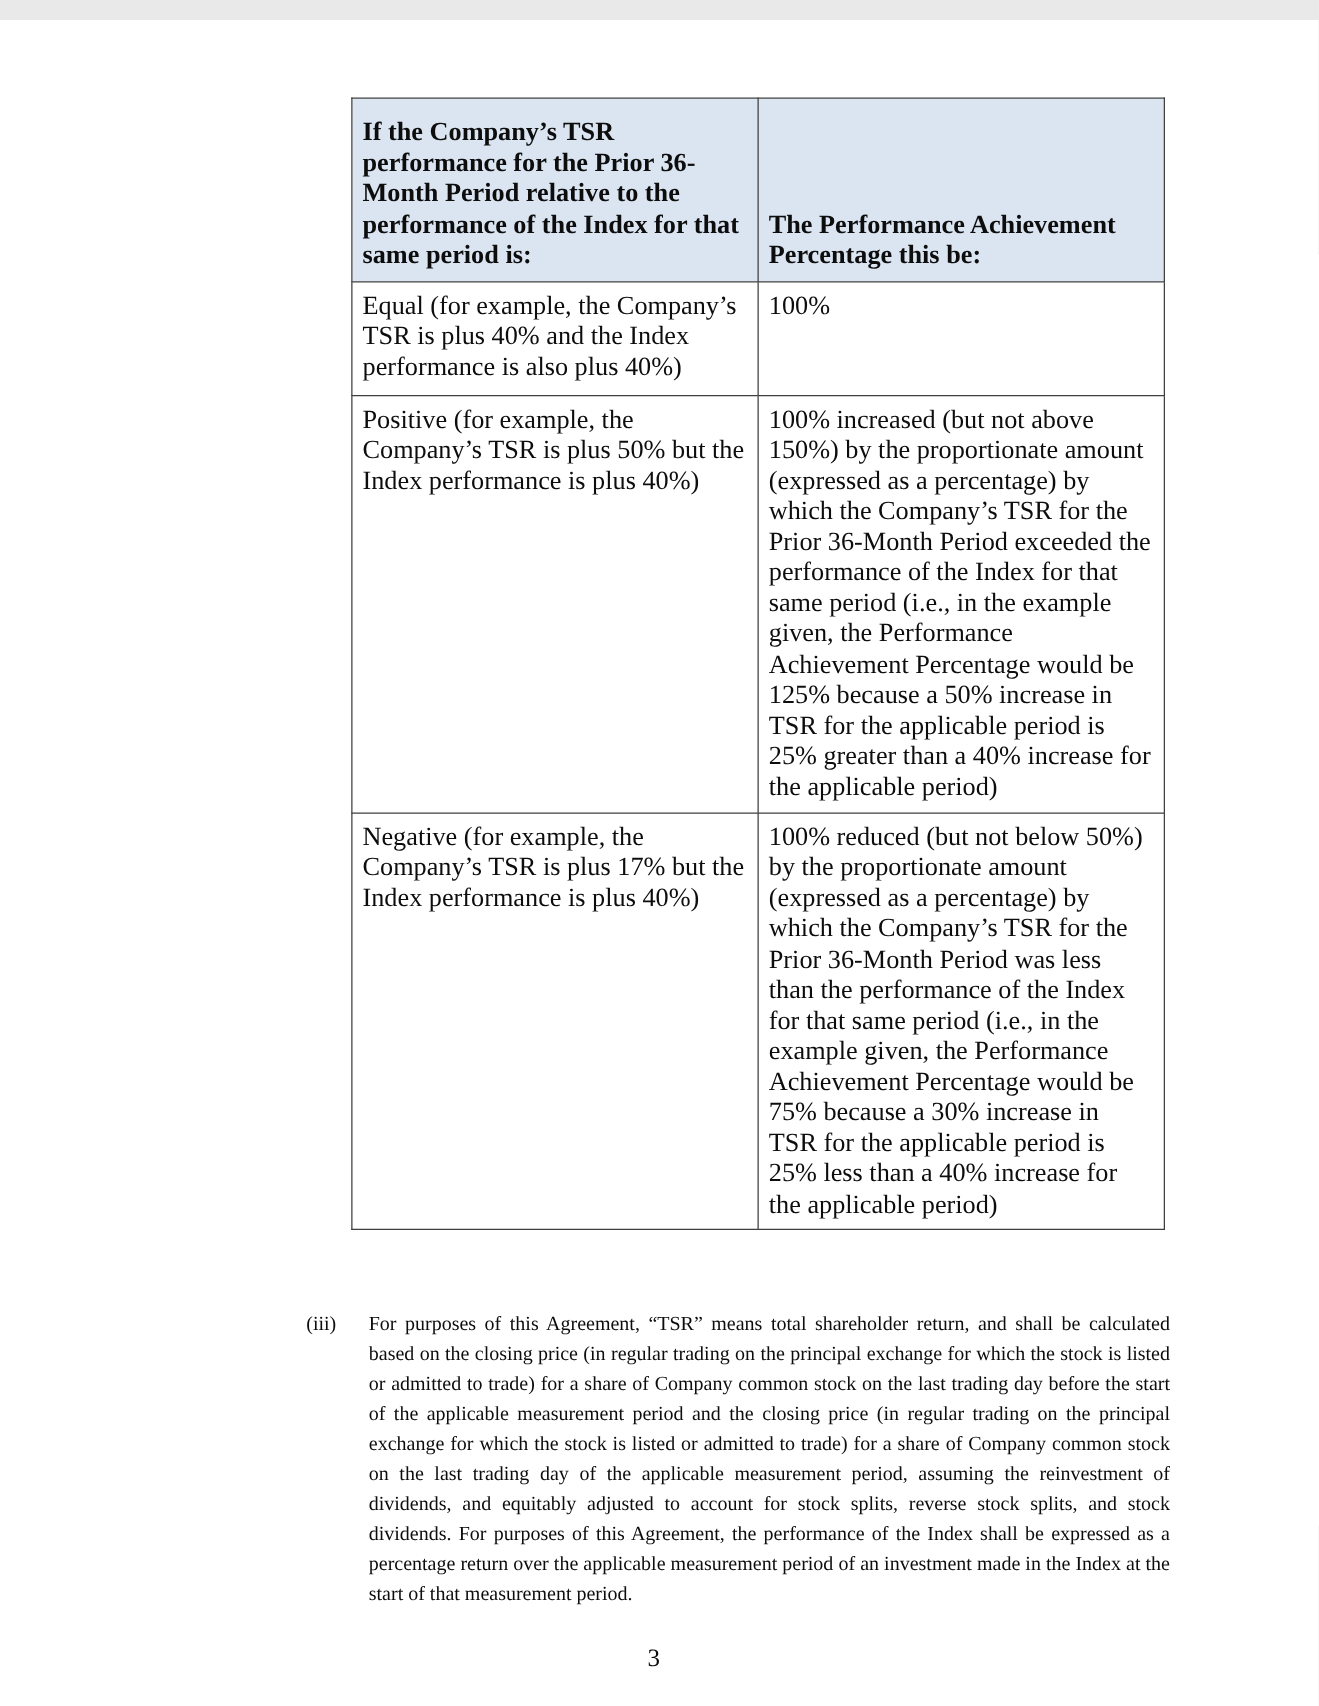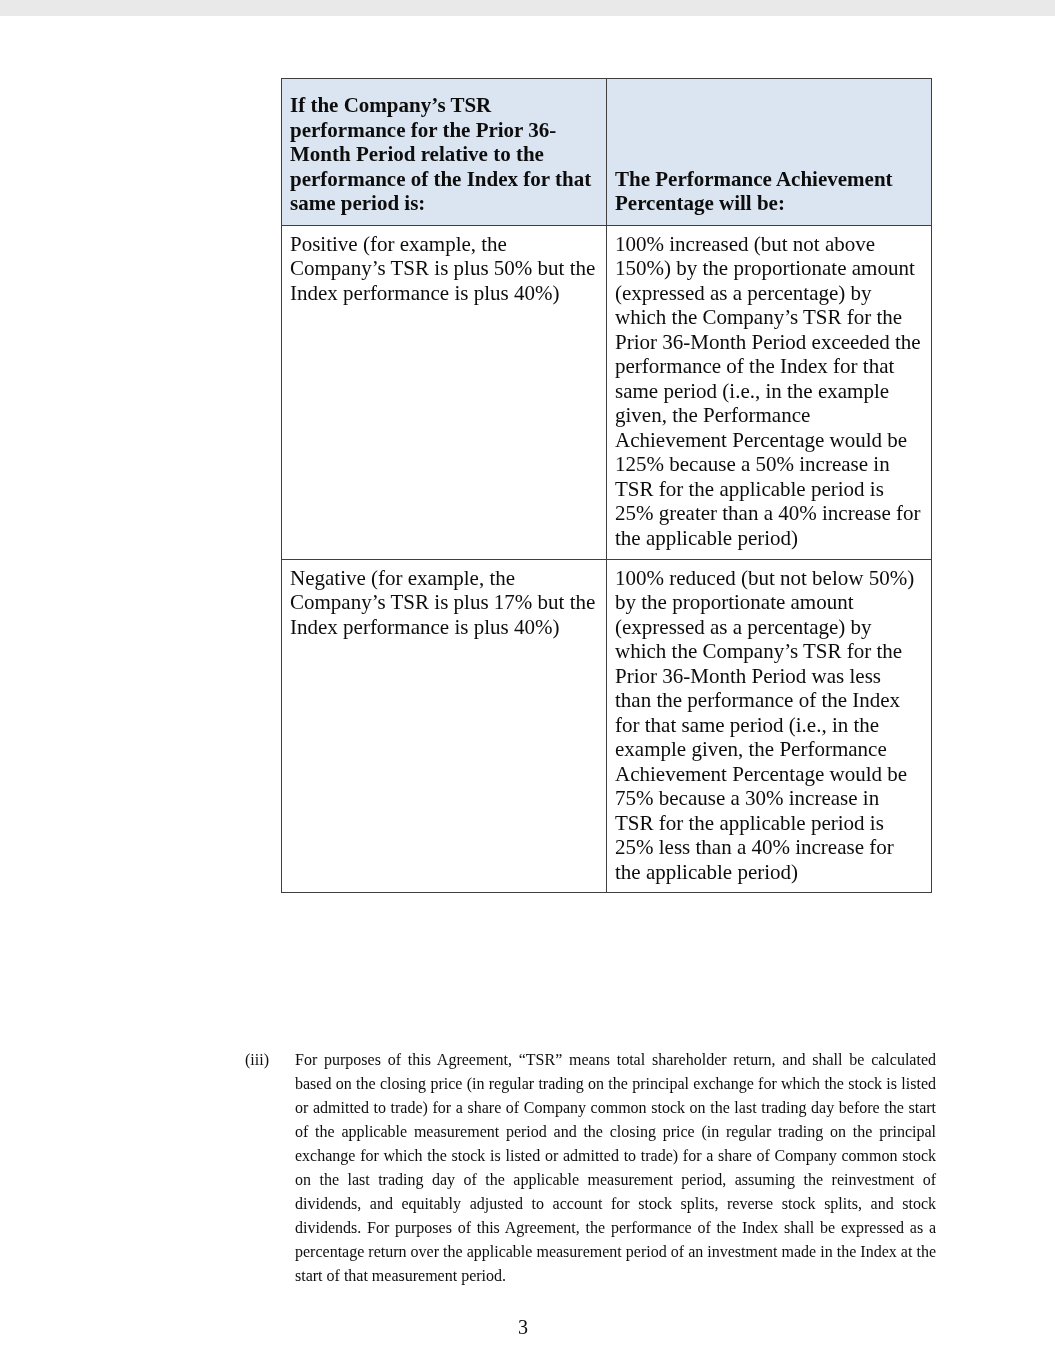--- a/index.html
+++ b/index.html
@@ -71,21 +71,25 @@
 <div class="page">
 
   <table class="tsr-table">
     <colgroup>
         <col>
         <col>
       </colgroup>
     <tbody>
       <tr class="header-row">
         <th><span>If the Company’s TSR performance for the Prior 36-Month Period relative to the performance of the Index for that same period is:</span></th>
-        <th><span>The Performance Achievement Percentage will be:</span></th>
+        <th><span>The Performance Achievement Percentage this be:</span></th>
+      </tr>
+      <tr class="row-equal">
+        <td><span>Equal (for example, the Company’s TSR is plus 40% and the Index performance is also plus 40%)</span></td>
+        <td><span>100%</span><span class="em"></span><span></span></td>
       </tr>
       <tr class="row-positive">
         <td><span>Positive (for example, the Company’s TSR is plus 50% but the Index performance is plus 40%)</span></td>
         <td><span>100% increased (but not above 150%) by the proportionate amount (expressed as a percentage) by which the Company’s TSR for the Prior 36-Month Period exceeded the performance of the Index for that same period (</span><span class="em">i.e.</span><span>, in the example given, the Performance Achievement Percentage would be 125% because a 50% increase in TSR for the applicable period is 25% greater than a 40% increase for the applicable period)</span></td>
       </tr>
       <tr class="row-negative">
         <td><span>Negative (for example, the Company’s TSR is plus 17% but the Index performance is plus 40%)</span></td>
         <td><span>100% reduced (but not below 50%) by the proportionate amount (expressed as a percentage) by which the Company’s TSR for the Prior 36-Month Period was less than the performance of the Index for that same period (</span><span class="em">i.e.</span><span>, in the example given, the Performance Achievement Percentage would be 75% because a 30% increase in TSR for the applicable period is 25% less than a 40% increase for the applicable period)</span></td>
       </tr>
     </tbody>

